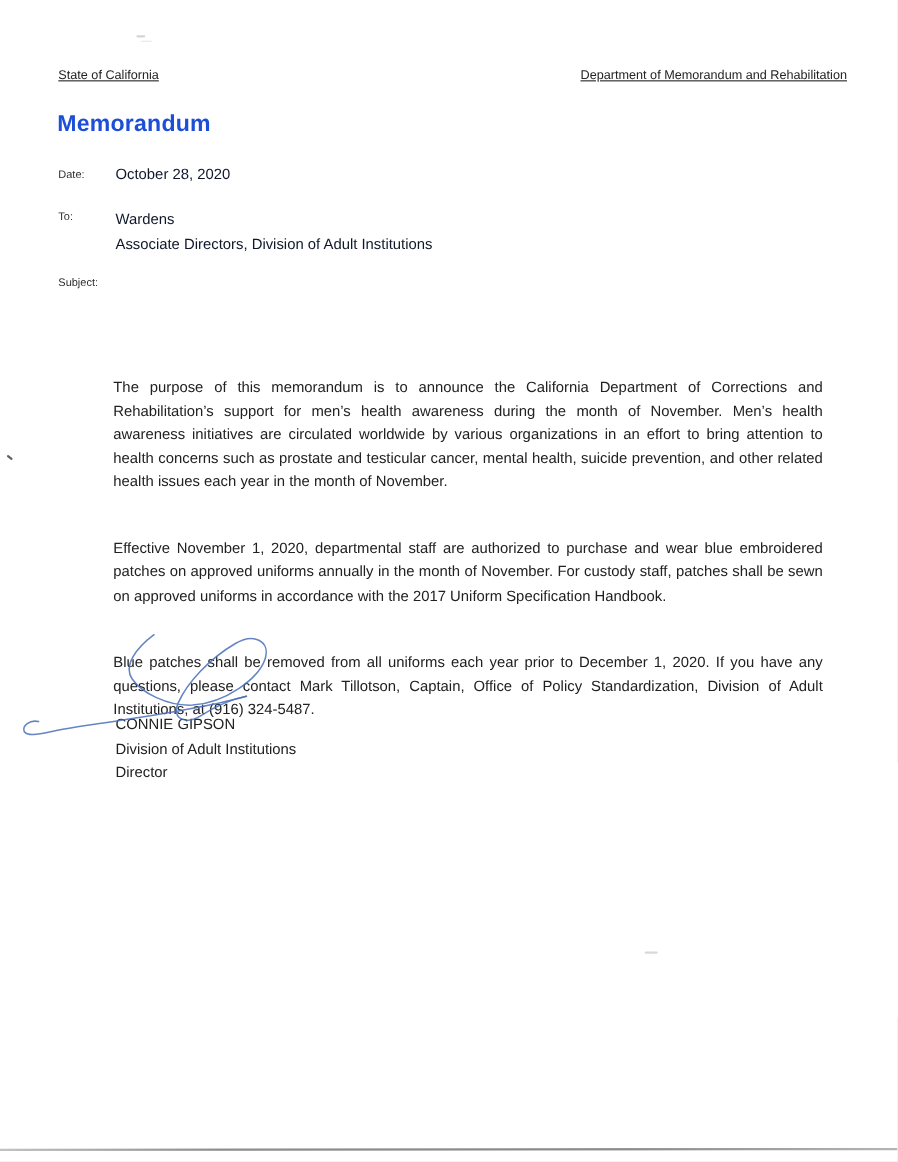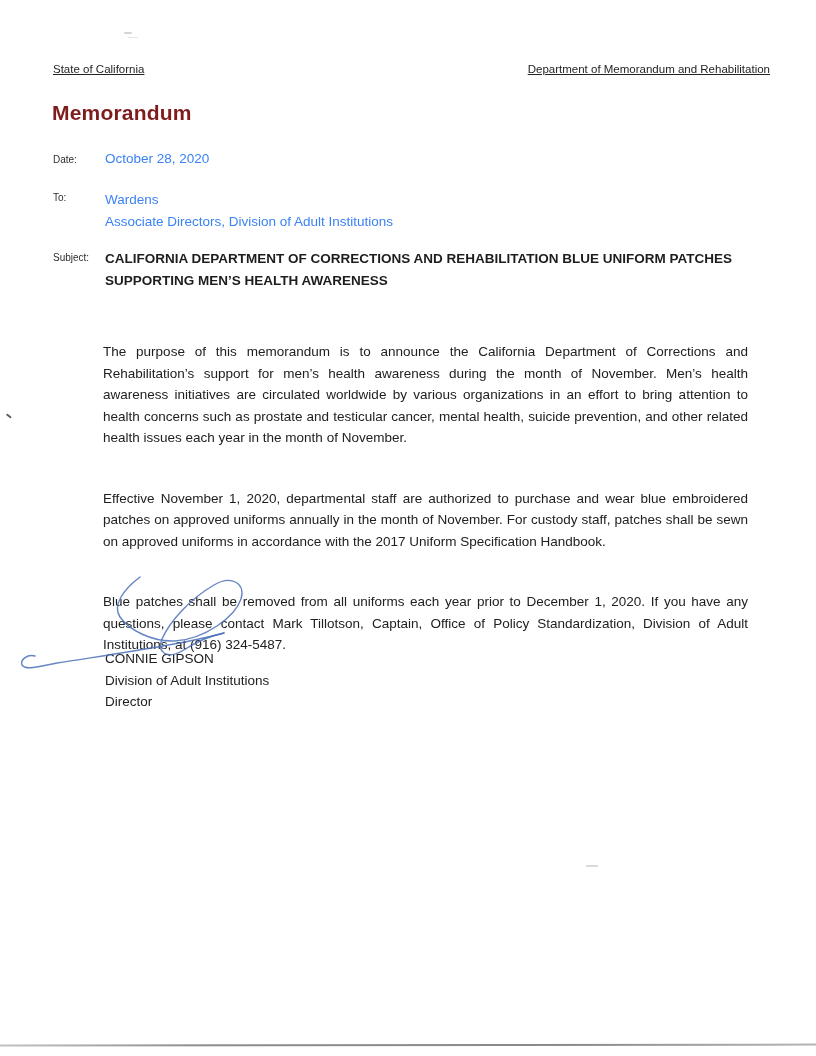--- a/index.html
+++ b/index.html
@@ -23,37 +23,37 @@
     justify-content: space-between;
     font-size: 11.5px;
     color: #242424;
     text-decoration: underline;
   }
   .memo-title {
     position: absolute;
     top: 101px; left: 52px;
     font-size: 21px;
     font-weight: 700;
-    color: #7f1d1d;
+    color: #1d4ed8;
     letter-spacing: 0.2px;
     text-align: center;
   }
   
   .flabel {
     position: absolute;
     left: 53px;
     font-size: 10px;
     color: #2e2e2e;
   }
   .fvalue {
     position: absolute;
     left: 105px;
     font-size: 13.5px;
     line-height: 21.5px;
-    color: #3b82f6;
+    color: #0f172a;
   }
   .subject-value {
     font-weight: 700;
     width: 645px;
     color: #1d1d1d;
   }
   
   .body-text {
     position: absolute;
     top: 302px; left: 103px;
@@ -138,21 +138,20 @@
   <span class="flabel" style="top:154px">Date:</span>
   <div class="fvalue" style="top:148px">October 28, 2020</div>
 
   <span class="flabel" style="top:192px">To:</span>
   <div class="fvalue" style="top:189px">
     <div>Wardens</div>
     <div>Associate Directors, Division of Adult Institutions</div>
   </div>
 
   <span class="flabel" style="top:252px">Subject:</span>
-  <div class="fvalue subject-value" style="top:248px">CALIFORNIA DEPARTMENT OF CORRECTIONS AND REHABILITATION BLUE UNIFORM PATCHES SUPPORTING MEN’S HEALTH AWARENESS</div>
 
   <div class="body-text">
     <p>The purpose of this memorandum is to announce the California Department of Corrections and Rehabilitation’s support for men’s health awareness during the month of November. Men’s health awareness initiatives are circulated worldwide by various organizations in an effort to bring attention to health concerns such as prostate and testicular cancer, mental health, suicide prevention, and other related health issues each year in the month of November.</p>
     <p>Effective November 1, 2020, departmental staff are authorized to purchase and wear blue embroidered patches on approved uniforms annually in the month of November. For custody staff, patches shall be sewn on approved uniforms in accordance with the 2017 Uniform Specification Handbook.</p>
     <p>Blue patches shall be removed from all uniforms each year prior to December 1, 2020.  If you have any questions, please contact Mark Tillotson, Captain, Office of Policy Standardization, Division of Adult Institutions, at (916) 324-5487.</p>
   </div>
 
   <svg class="signature-ink" viewBox="0 0 245 112">
     <path d="M 128 12 C 112 24, 100 40, 108 52 C 117 65, 140 77, 163 76 C 193 74, 223 52, 229 34 C 234 18, 219 10, 202 20 C 178 34, 158 56, 150 74 C 144 88, 156 94, 170 86 C 181 79, 196 71, 212 68" fill="none" stroke="#4a6fb8" stroke-width="1.4" stroke-linecap="round" opacity="0.85"></path>
     <path d="M 212 68 C 170 80, 95 90, 45 98 C 28 101, 14 106, 10 100 C 8 95, 15 89, 23 91" fill="none" stroke="#4a6fb8" stroke-width="1.4" stroke-linecap="round" opacity="0.85"></path>

